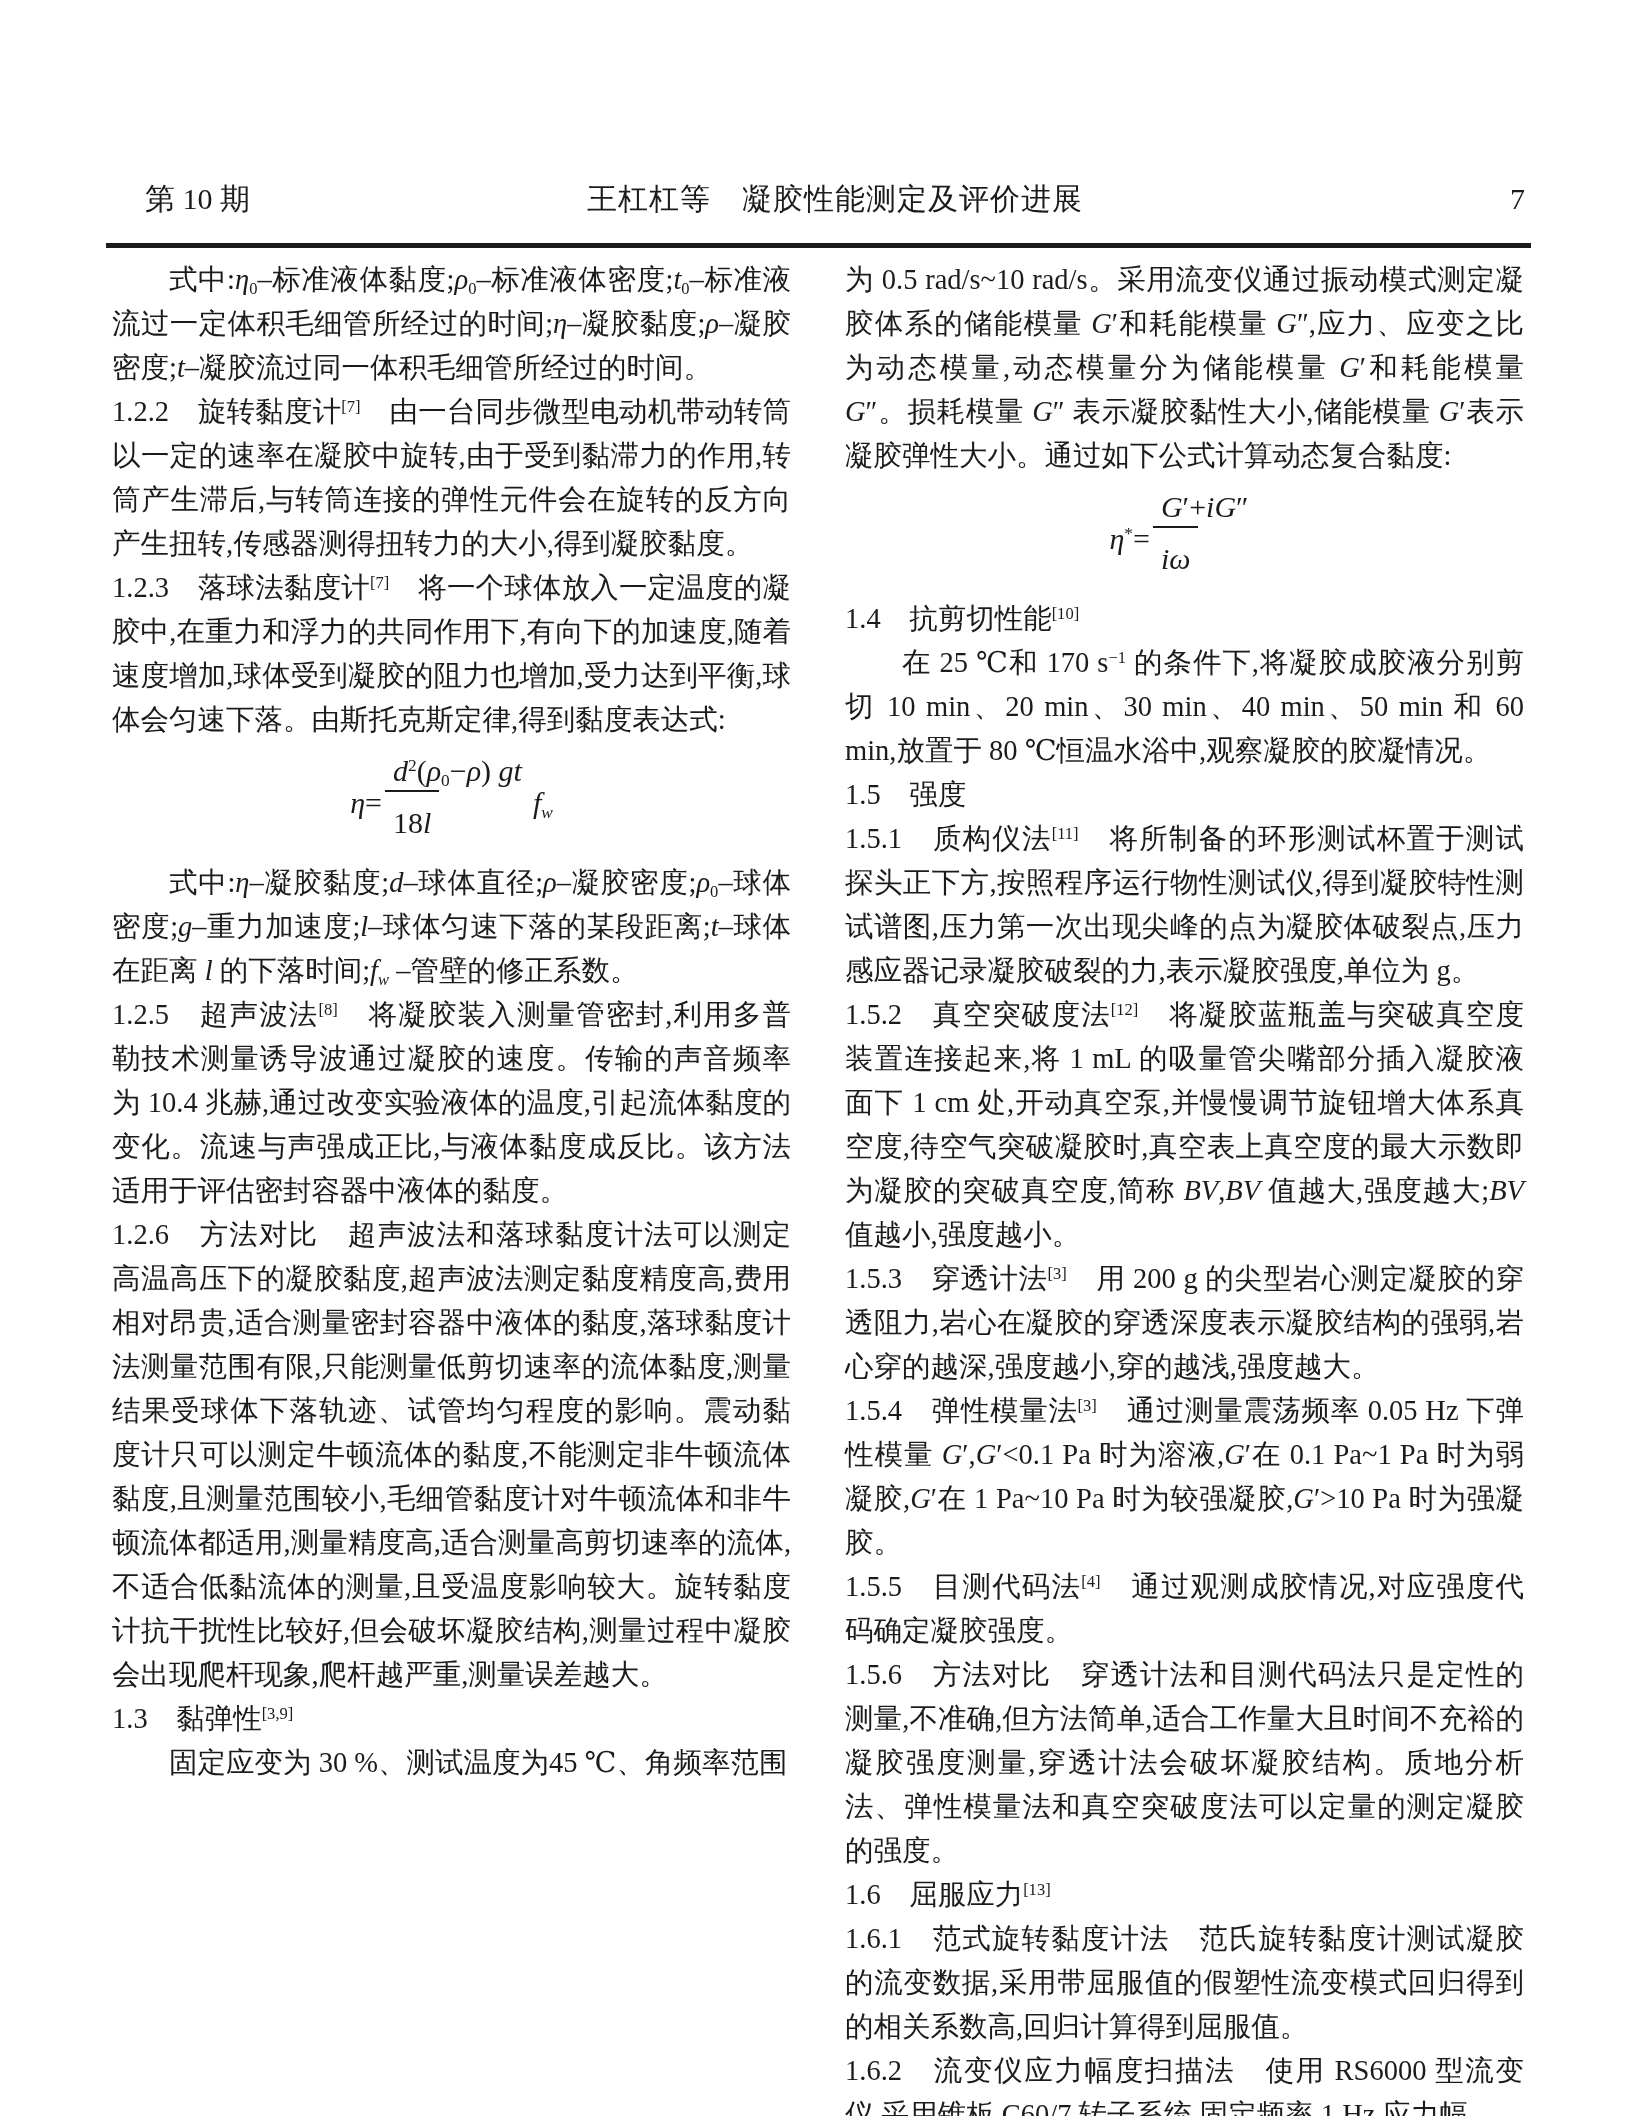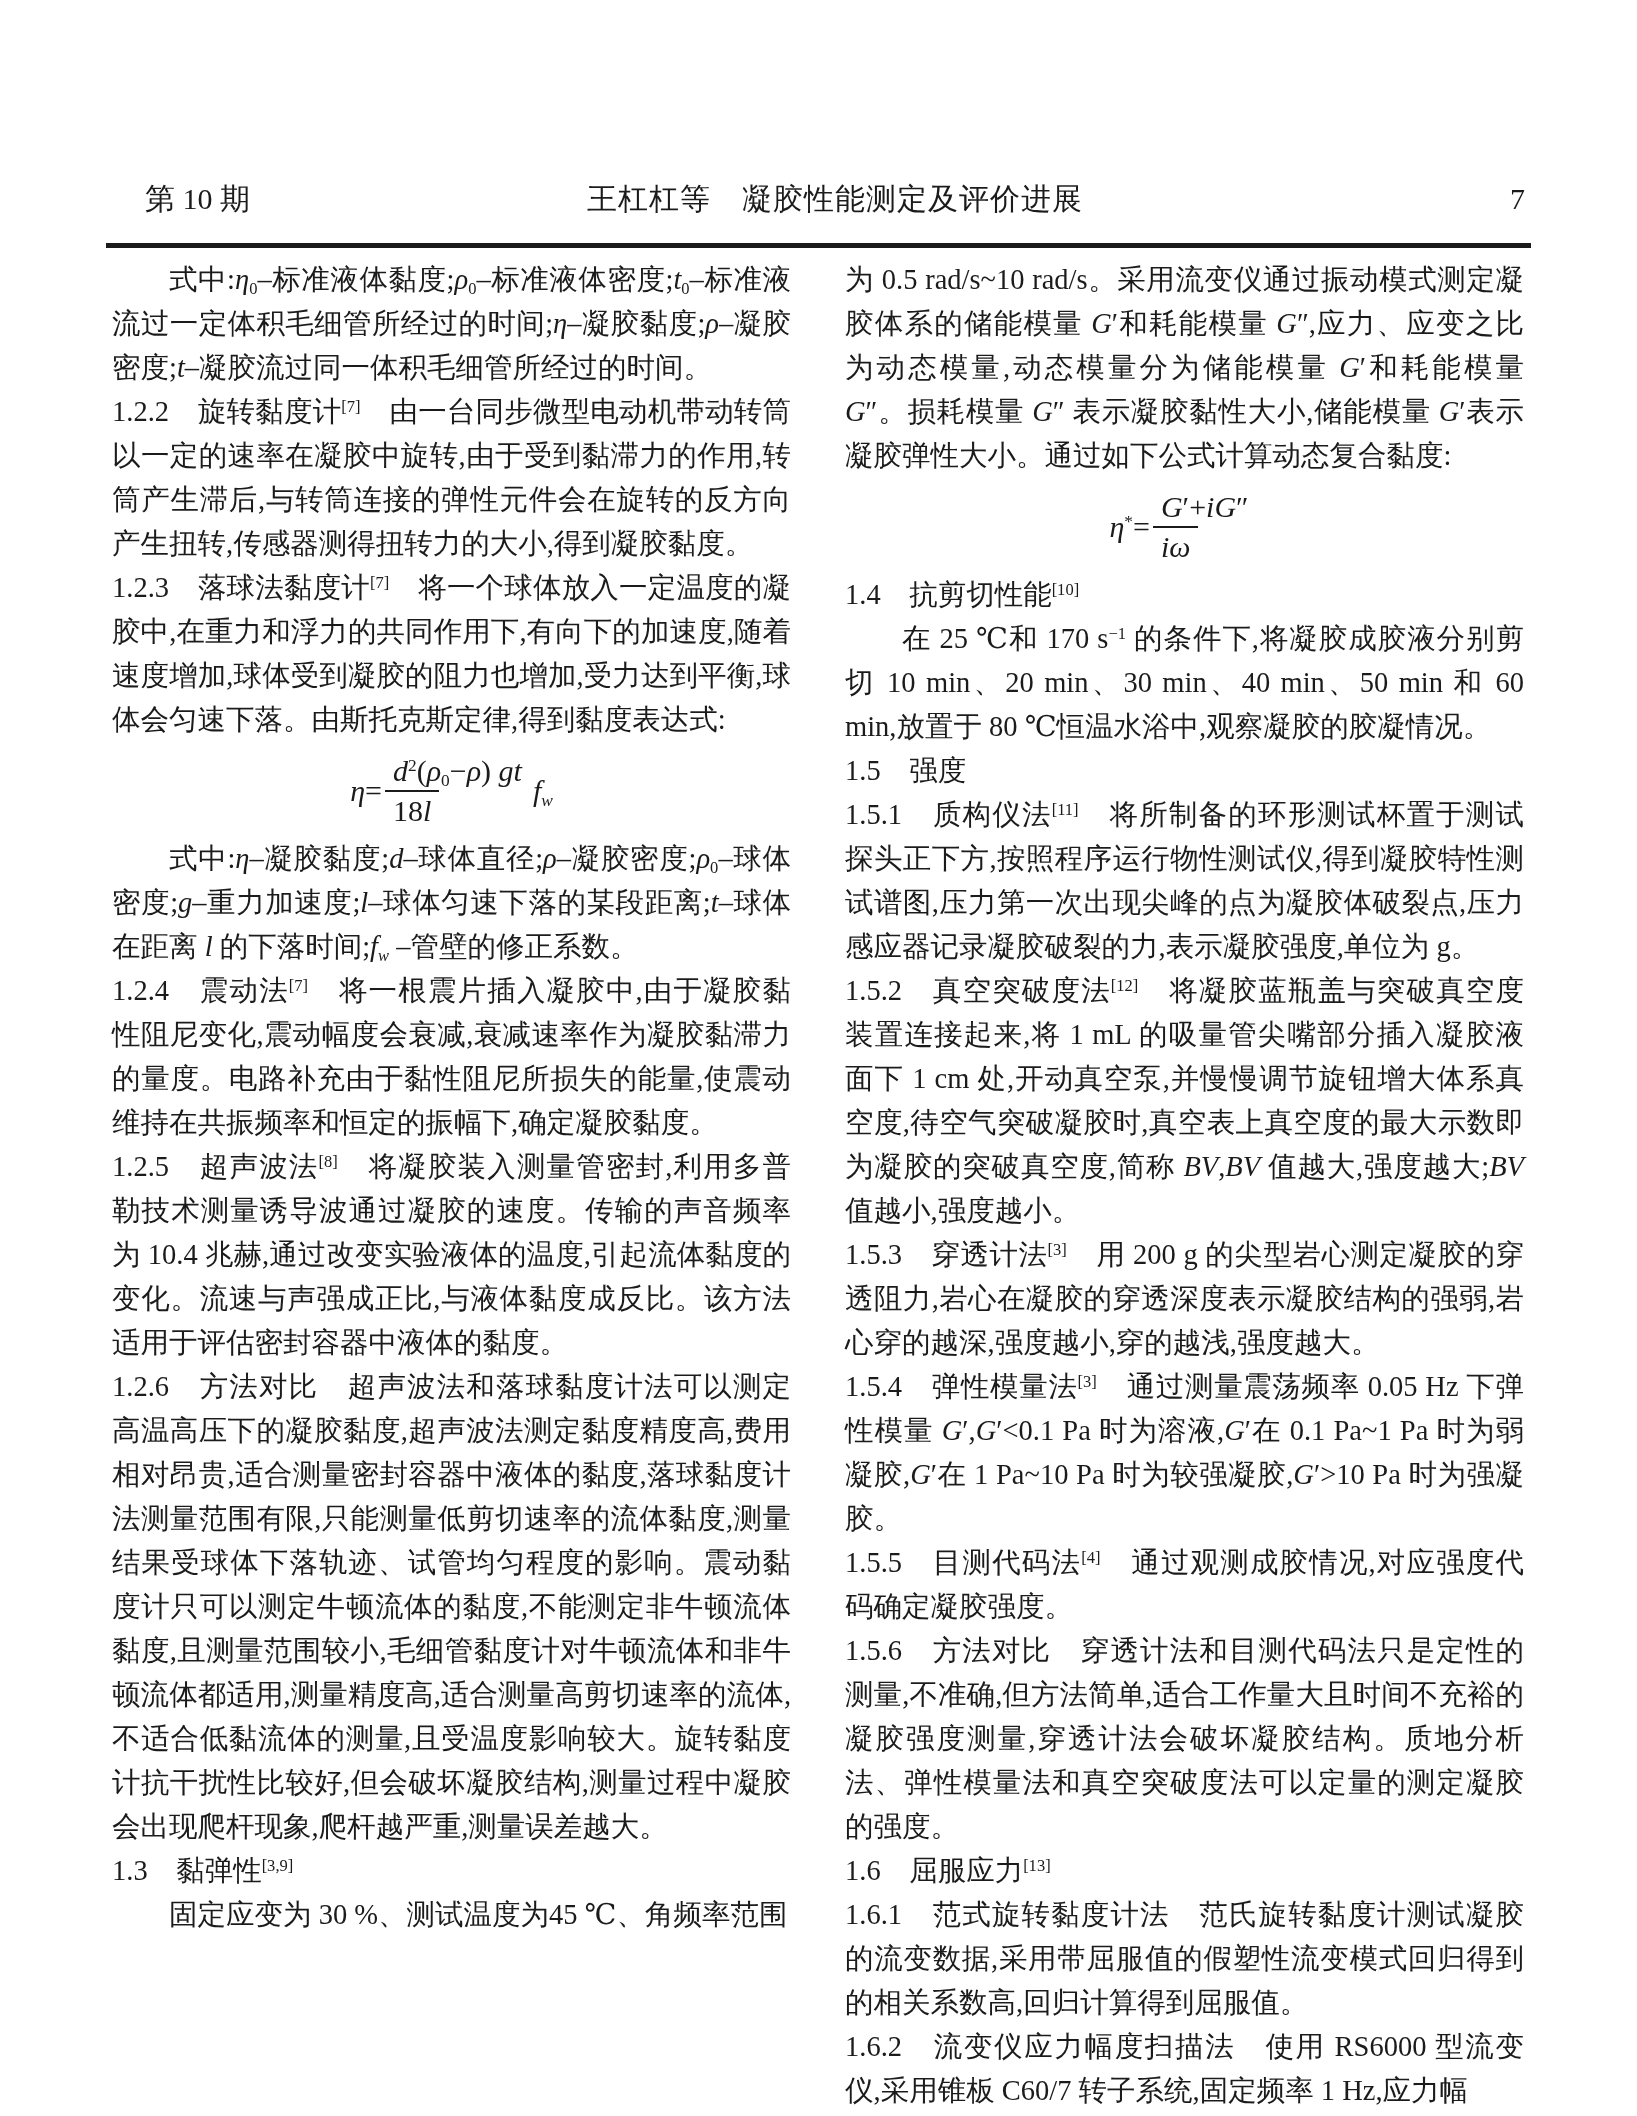--- a/index.html
+++ b/index.html
@@ -44,21 +44,21 @@
   .r-sub{font-size:0.58em;position:relative;top:0.28em;line-height:0;}
   .r-isub{font-size:0.58em;position:relative;top:0.28em;line-height:0;font-style:italic;}
   
   .formula{
     display:flex;justify-content:center;align-items:center;
     padding:10px 0 8px;line-height:1.25;font-size:30px;
   }
   .f-pre,.f-post{display:inline-block;}
   .frac{display:inline-flex;flex-direction:column;align-items:flex-start;margin:0 3px;}
   .frac .num{padding:0 8px;}
-  .frac .den{border-top:2.5px solid #1b1b1b;padding:0 8px;}
+  .frac .den{border-top:2.5px solid #1b1b1b;padding:12px 8px;}
 </style>
 </head>
 <body>
 
 <div class="page">
 
   <div class="page-header">
     <span class="hl">第 10 期</span>
     <span class="hc">王杠杠等　凝胶性能测定及评价进展</span>
     <span class="hr">7</span>
@@ -75,21 +75,20 @@
       <div class="formula">
         <span class="f-pre"><span class="r-i">η</span><span>=</span></span>
         <span class="frac">
           <span class="num"><span class="r-i">d</span><span class="r-sup">2</span><span>(</span><span class="r-i">ρ</span><span class="r-sub">0</span><span>−</span><span class="r-i">ρ</span><span>) </span><span class="r-i">gt</span></span>
           <span class="den"><span>18</span><span class="r-i">l</span></span>
         </span>
         <span class="f-post"><span class="r-i">f</span><span class="r-isub">w</span></span>
       </div>
 
       <p class="indent"><span>式中:</span><span class="r-i">η</span><span>–凝胶黏度;</span><span class="r-i">d</span><span>–球体直径;</span><span class="r-i">ρ</span><span>–凝胶密度;</span><span class="r-i">ρ</span><span class="r-sub">0</span><span>–球体密度;</span><span class="r-i">g</span><span>–重力加速度;</span><span class="r-i">l</span><span>–球体匀速下落的某段距离;</span><span class="r-i">t</span><span>–球体在距离 </span><span class="r-i">l</span><span> 的下落时间;</span><span class="r-i">f</span><span class="r-isub">w</span><span> –管壁的修正系数。</span></p>
-      <p><span>1.2.4　震动法</span><span class="r-sup">[7]</span><span>　将一根震片插入凝胶中,由于凝胶黏性阻尼变化,震动幅度会衰减,衰减速率作为凝胶黏滞力的量度。电路补充由于黏性阻尼所损失的能量,使震动维持在共振频率和恒定的振幅下,确定凝胶黏度。</span></p>
       <p><span>1.2.5　超声波法</span><span class="r-sup">[8]</span><span>　将凝胶装入测量管密封,利用多普勒技术测量诱导波通过凝胶的速度。传输的声音频率为 10.4 兆赫,通过改变实验液体的温度,引起流体黏度的变化。流速与声强成正比,与液体黏度成反比。该方法适用于评估密封容器中液体的黏度。</span></p>
       <p><span>1.2.6　方法对比　超声波法和落球黏度计法可以测定高温高压下的凝胶黏度,超声波法测定黏度精度高,费用相对昂贵,适合测量密封容器中液体的黏度,落球黏度计法测量范围有限,只能测量低剪切速率的流体黏度,测量结果受球体下落轨迹、试管均匀程度的影响。震动黏度计只可以测定牛顿流体的黏度,不能测定非牛顿流体黏度,且测量范围较小,毛细管黏度计对牛顿流体和非牛顿流体都适用,测量精度高,适合测量高剪切速率的流体,不适合低黏流体的测量,且受温度影响较大。旋转黏度计抗干扰性比较好,但会破坏凝胶结构,测量过程中凝胶会出现爬杆现象,爬杆越严重,测量误差越大。</span></p>
       <p><span>1.3　黏弹性</span><span class="r-sup">[3,9]</span></p>
       <p class="indent"><span>固定应变为 30 %、测试温度为45 ℃、角频率范围</span></p>
     </div>
 
     <div class="col">
       <p><span>为 0.5 rad/s~10 rad/s。采用流变仪通过振动模式测定凝胶体系的储能模量 </span><span class="r-i">G</span><span>′</span><span>和耗能模量 </span><span class="r-i">G</span><span>″</span><span>,应力、应变之比为动态模量,动态模量分为储能模量 </span><span class="r-i">G</span><span>′</span><span>和耗能模量 </span><span class="r-i">G</span><span>″</span><span>。损耗模量 </span><span class="r-i">G</span><span>″</span><span> 表示凝胶黏性大小,储能模量 </span><span class="r-i">G</span><span>′</span><span>表示凝胶弹性大小。通过如下公式计算动态复合黏度:</span></p>
 
       <div class="formula">

